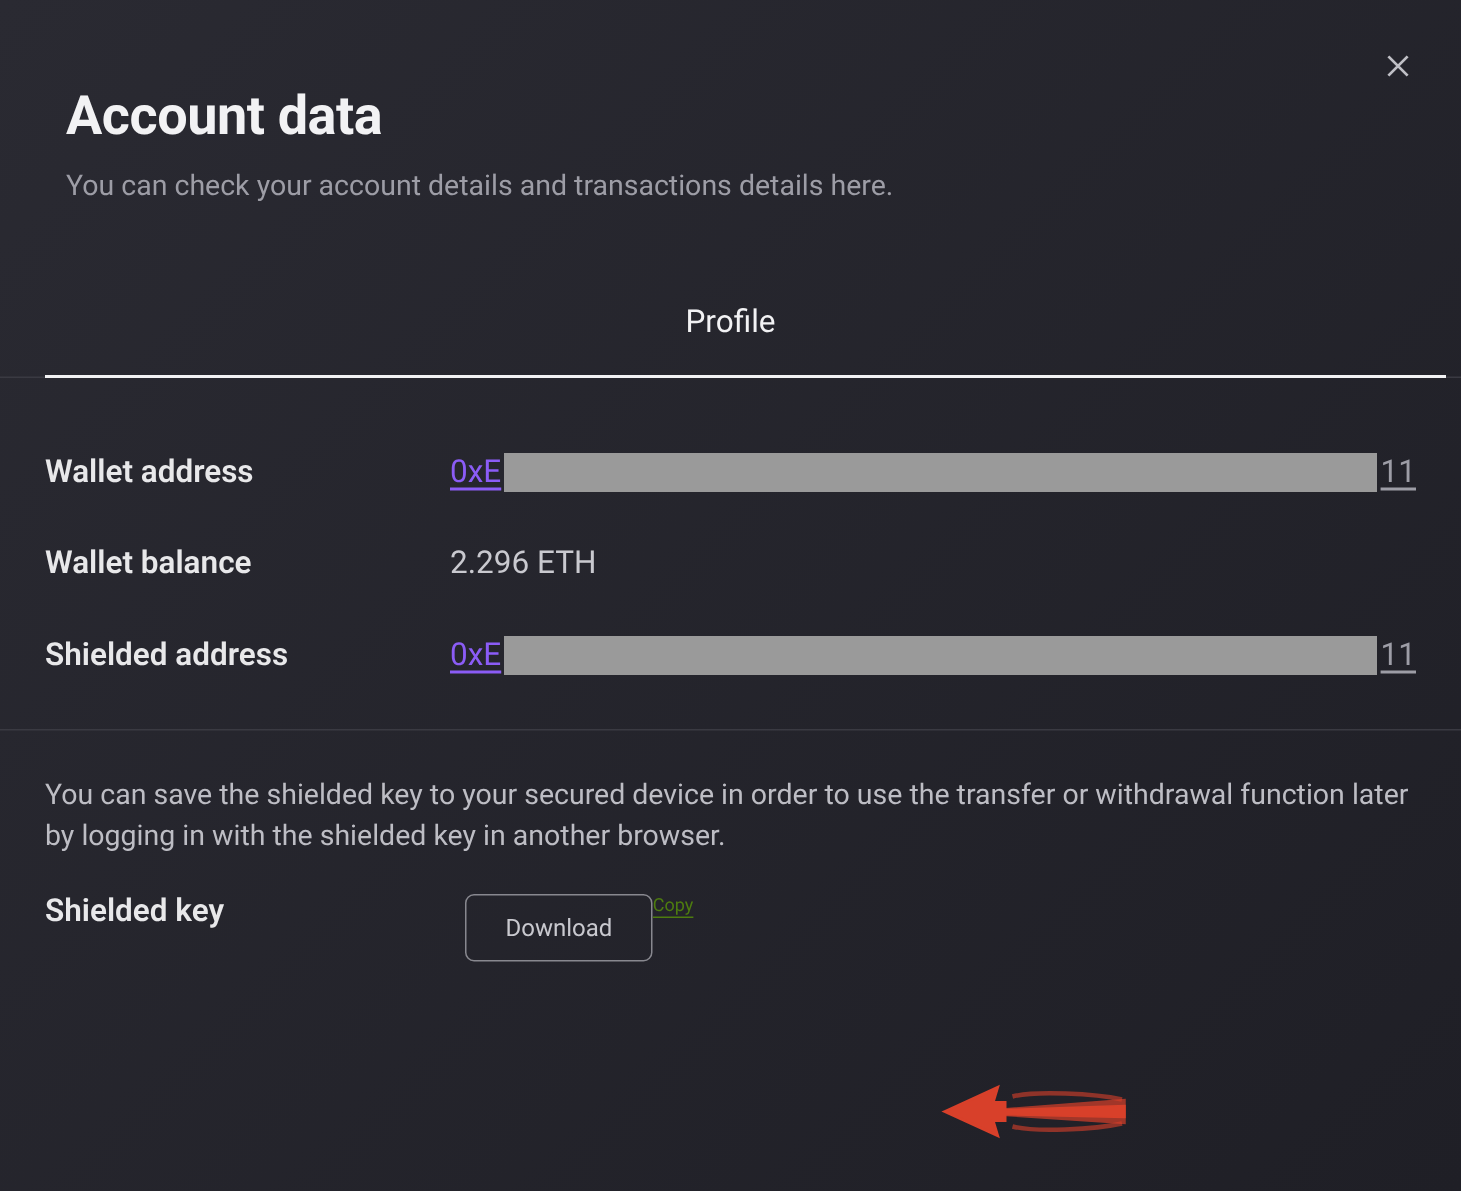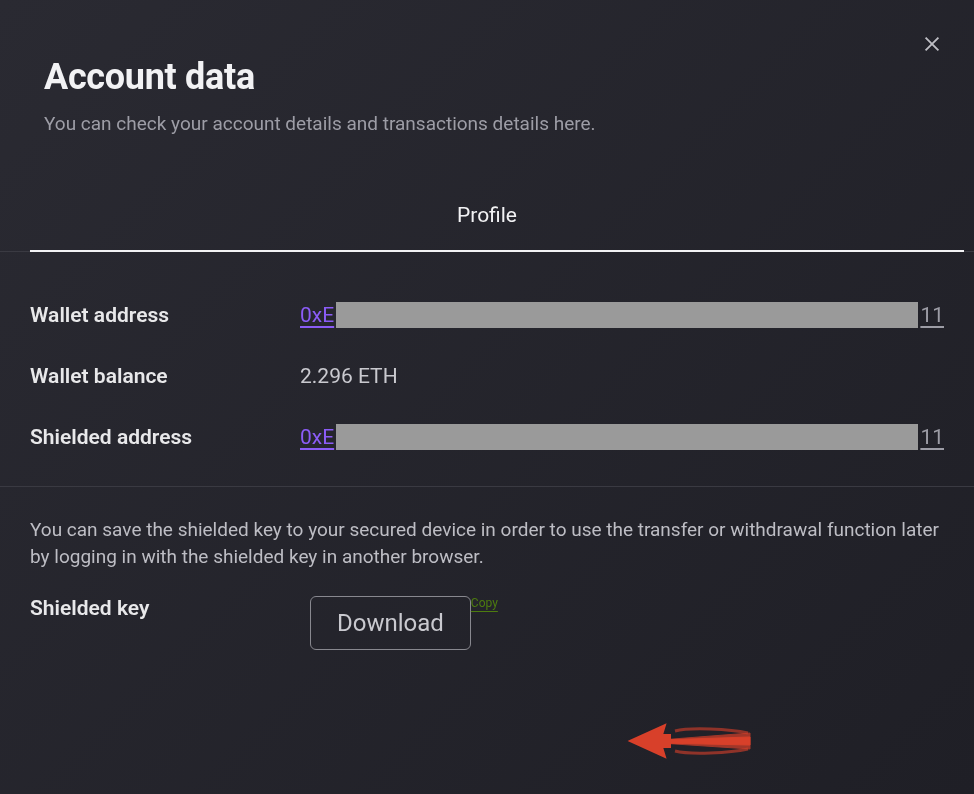--- a/index.html
+++ b/index.html
@@ -143,21 +143,21 @@
     .key-label {
       width: 280px;
       font-size: 21px;
       font-weight: 600;
       color: #e8e8ea;
     }
     .download-btn {
       border: 1px solid #88888f;
       border-radius: 6px;
       padding: 12px 26px;
-      font-size: 24px;
+      font-size: 16px;
       color: #c9c9cf;
       background: transparent;
       cursor: pointer;
       font-family: inherit;
     }
     .copy-link {
       font-size: 12px;
       color: #4d7c0f;
       text-decoration: underline;
       text-underline-offset: 4px;

